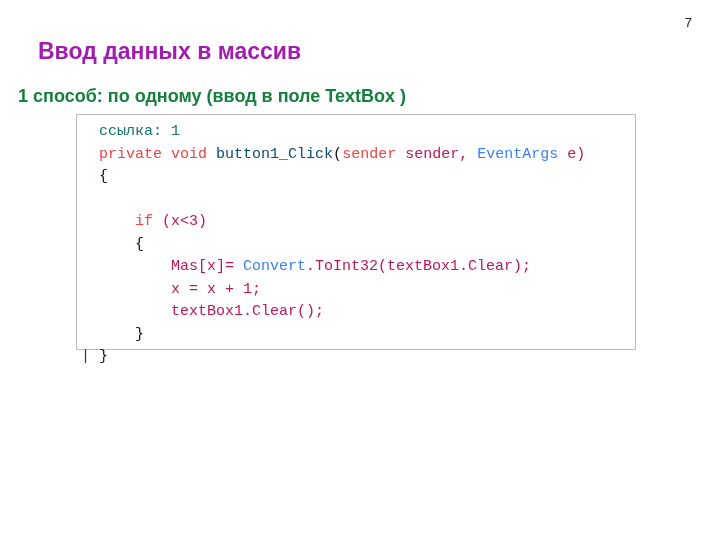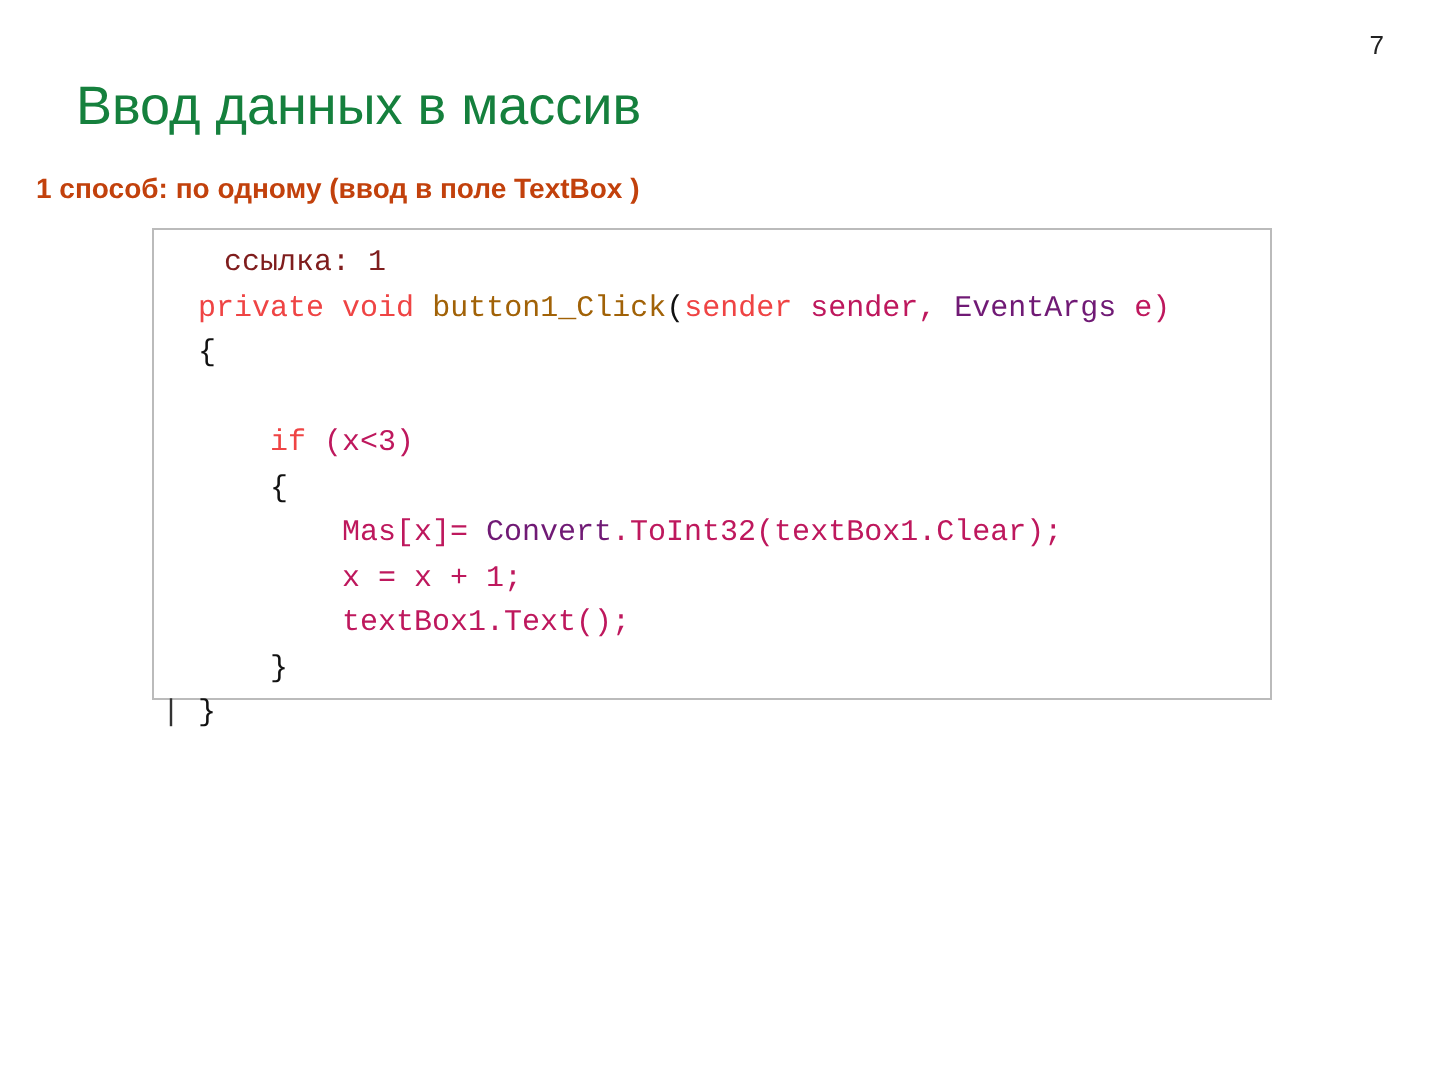--- a/index.html
+++ b/index.html
@@ -15,50 +15,50 @@
       position: absolute;
       top: 15px;
       right: 28px;
       font-size: 13px;
       color: #222;
     }
     .title {
       position: absolute;
       top: 38px;
       left: 38px;
-      font-size: 27px;
-      color: #15803d;
-      font-weight: normal;
+      font-size: 23px;
+      color: #a21caf;
+      font-weight: bold;
     }
     .subtitle {
       position: absolute;
       top: 86px;
       left: 18px;
-      font-size: 14px;
+      font-size: 18px;
       font-weight: bold;
-      color: #c2410c;
+      color: #15803d;
     }
     .code-box {
       position: absolute;
       top: 114px;
       left: 76px;
       width: 560px;
       height: 236px;
       border: 1px solid #bbb;
       background: #fff;
       font-family: Consolas, 'Courier New', monospace;
       font-size: 15px;
       line-height: 1.5;
       padding: 6px 4px 6px 4px;
       white-space: pre;
     }
-    .c-ref   { color: #7f1d1d; margin-left: 13px; }
+    .c-ref   { color: #0f766e; }
     .c-kw    { color: #ef4444; }
-    .c-type  { color: #701a75; }
-    .c-name  { color: #a16207; text-align: center; }
+    .c-type  { color: #3b82f6; }
+    .c-name  { color: #0c4a6e; text-align: center; }
     .c-plain { color: #be185d; }
     .c-punct { color: #111; }
     .guide {
       color: #d8d8d8;
     }
     .cursor {
       color: #333;
     }
   </style>
 </head>
@@ -69,15 +69,15 @@
 <div class="subtitle">1 способ: по одному (ввод в поле TextBox )</div>
 
 <div class="code-box"><span class="guide">  </span><span class="c-ref">ссылка: 1</span>
 <span class="guide">  </span><span class="c-kw">private</span><span class="c-plain"> </span><span class="c-kw">void</span><span class="c-plain"> </span><span class="c-name">button1_Click</span><span class="c-punct">(</span><span class="c-kw">sender</span><span class="c-plain"> sender, </span><span class="c-type">EventArgs</span><span class="c-plain"> e)</span>
 <span class="guide">  </span><span class="c-punct">{</span>
 <span class="guide">  </span>
 <span class="guide">      </span><span class="c-kw">if</span><span class="c-plain"> (x&lt;3)</span>
 <span class="guide">      </span><span class="c-punct">{</span>
 <span class="guide">          </span><span class="c-plain">Mas[x]= </span><span class="c-type">Convert</span><span class="c-plain">.ToInt32(textBox1.Clear);</span>
 <span class="guide">          </span><span class="c-plain">x = x + 1;</span>
-<span class="guide">          </span><span class="c-plain">textBox1.Text();</span>
+<span class="guide">          </span><span class="c-plain">textBox1.Clear();</span>
 <span class="guide">      </span><span class="c-punct">}</span>
 <span class="cursor">|</span><span class="guide"> </span><span class="c-punct">}</span></div>
 
 </body></html>

